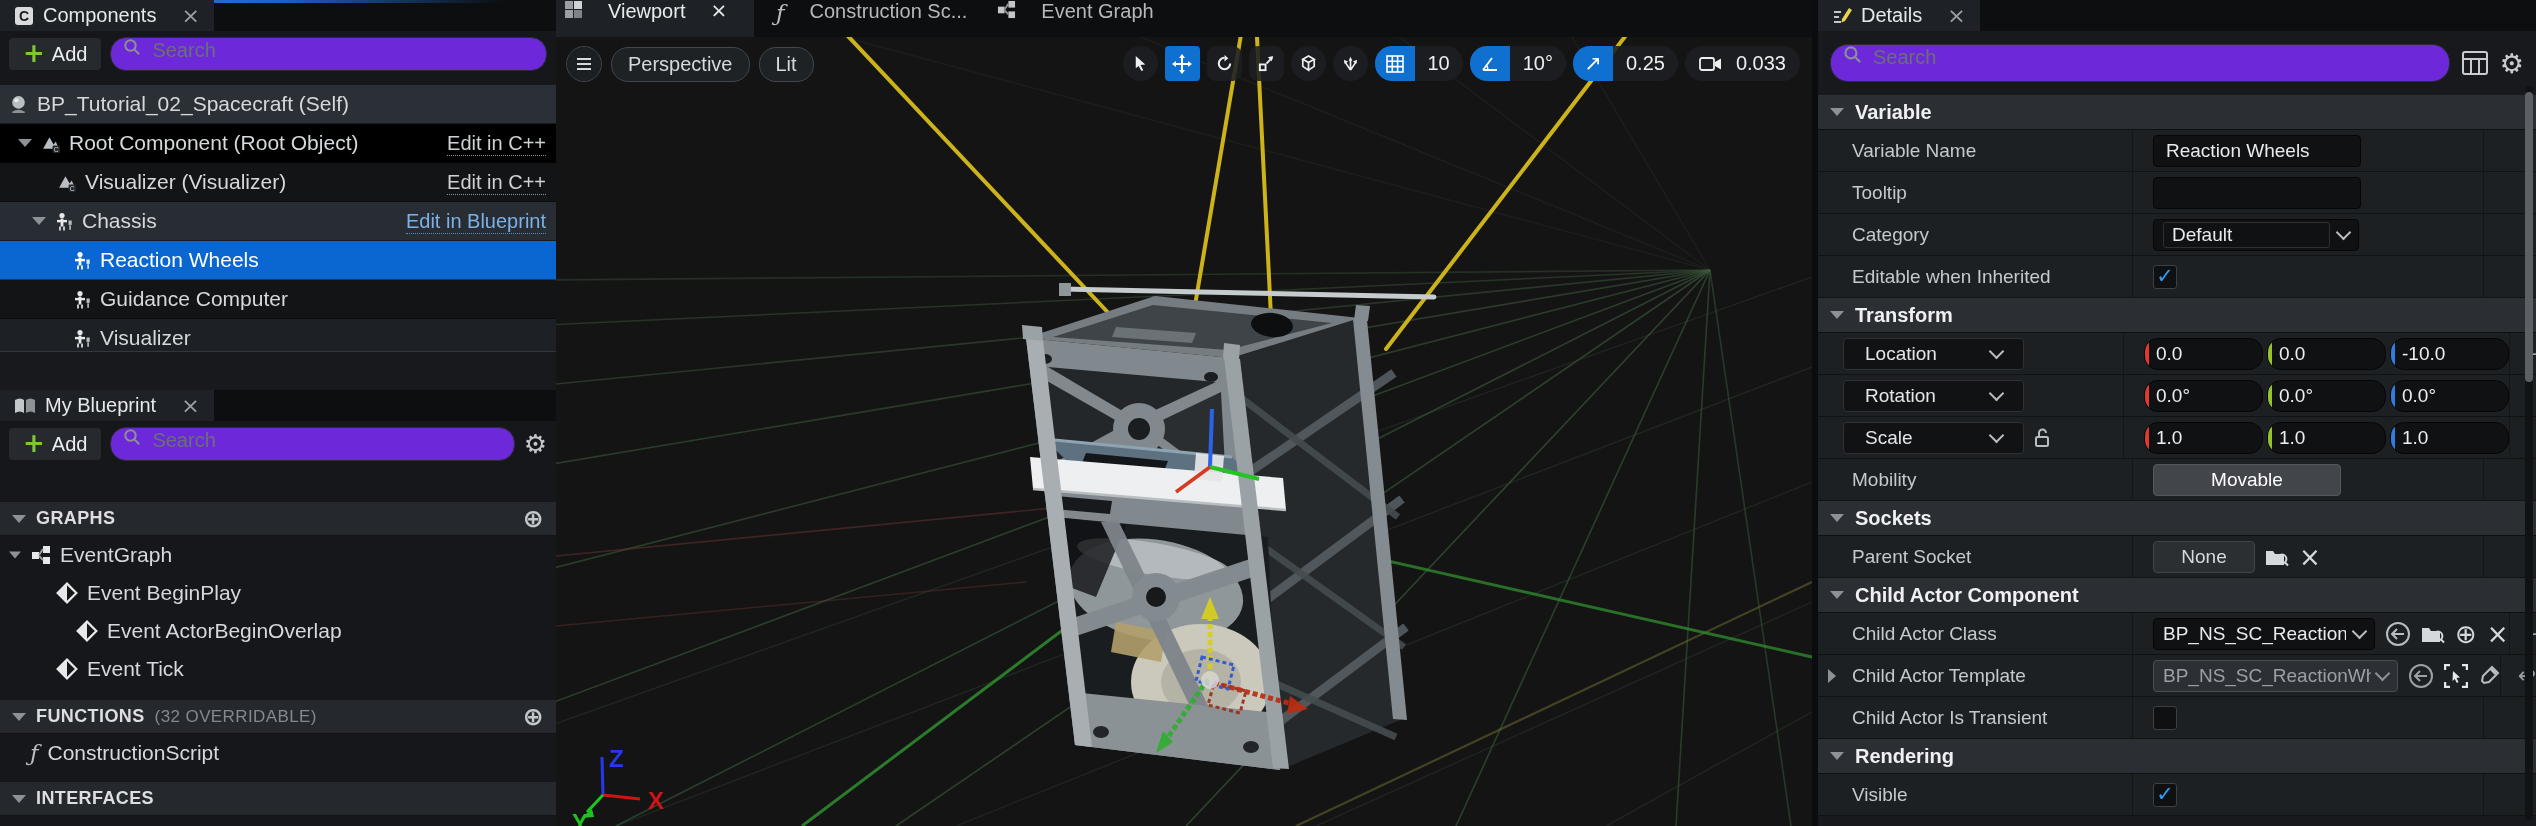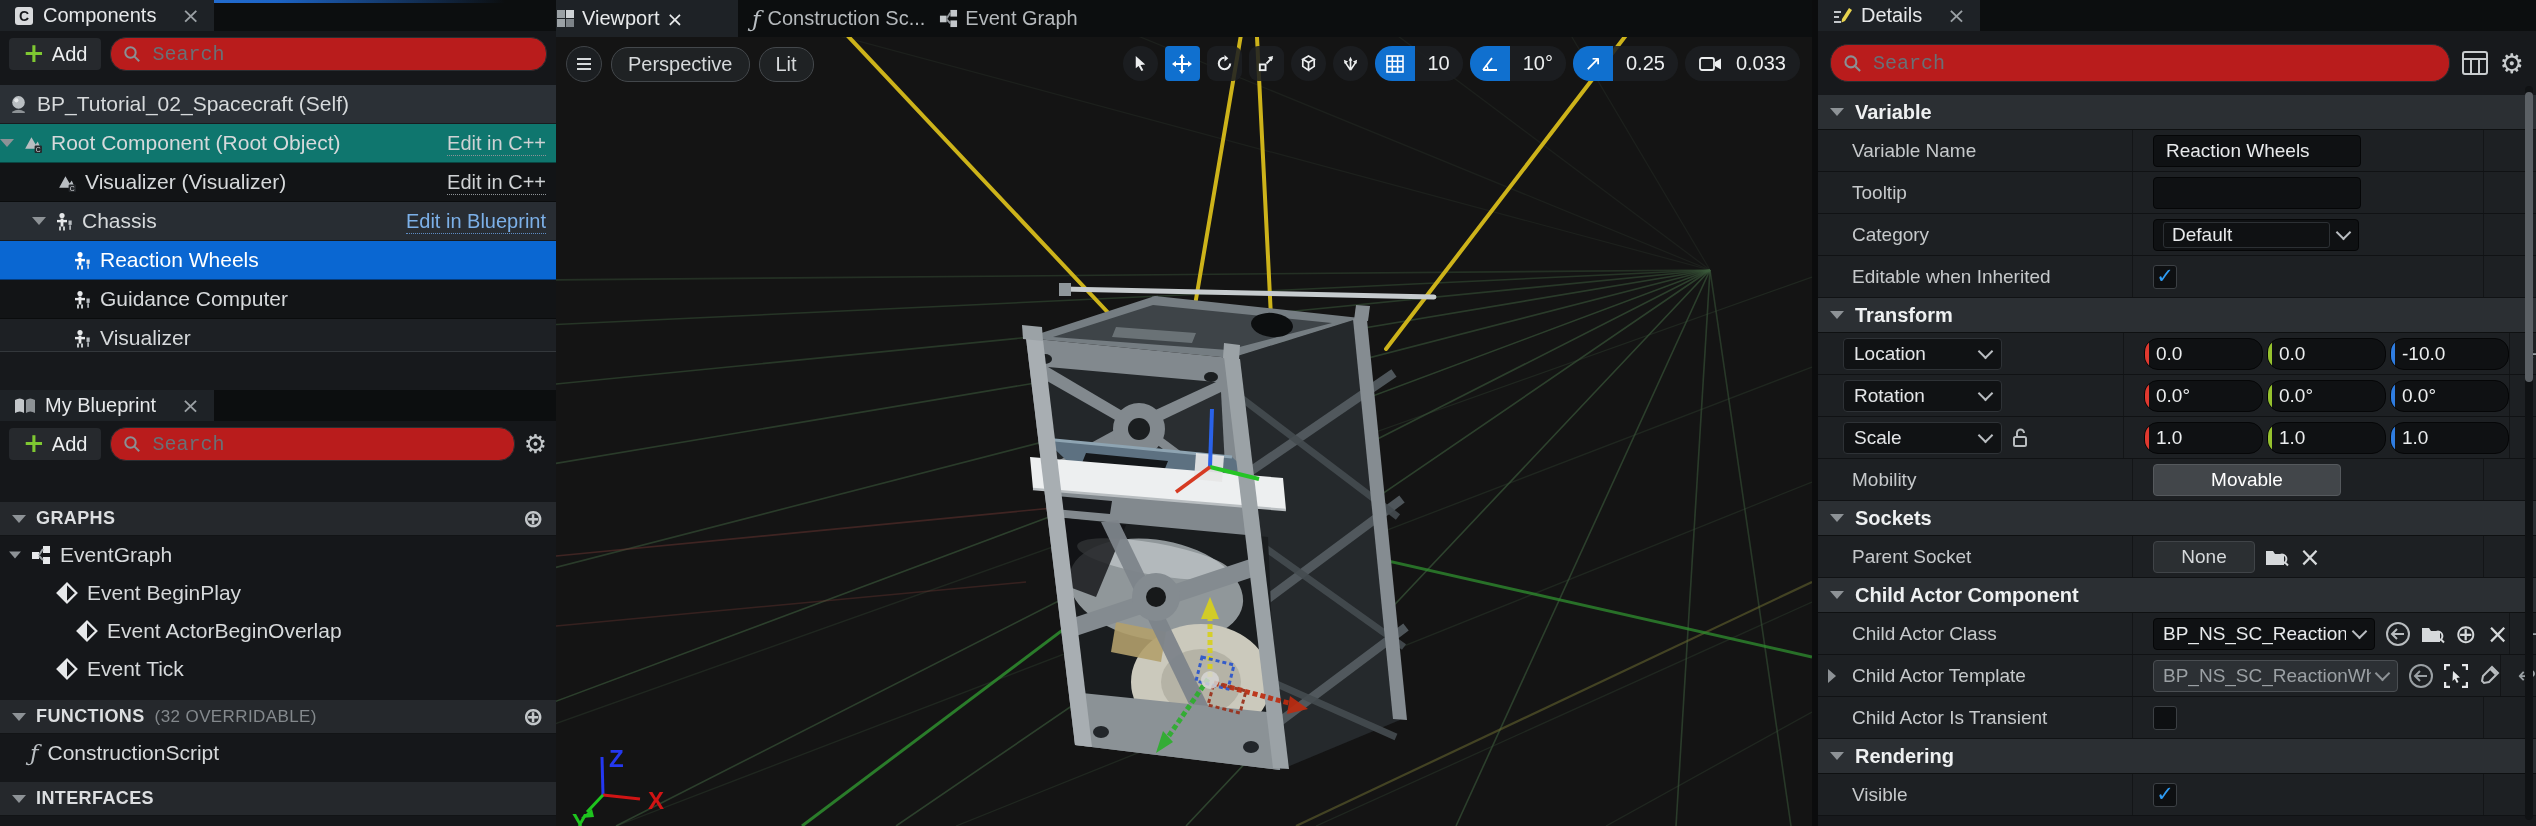--- a/index.html
+++ b/index.html
@@ -11,22 +11,22 @@
   .tabbar{height:31px;background:#0c0e0f;display:flex;align-items:stretch;position:relative;}
   .tab{display:flex;align-items:center;gap:9px;padding:0 14px;background:#1e2226;position:relative;
        font-size:20px;color:#e6e8ea;}
   .tab .close{color:#9aa0a4;font-size:22px;margin-left:16px;}
   .blue-accent{position:absolute;left:0;top:0;height:3px;width:505px;
        background:linear-gradient(90deg,#3b8bf0,#1c63c5 55%,rgba(28,99,197,0));pointer-events:none;}
   .toolbar{height:46px;display:flex;align-items:center;gap:9px;padding:0 9px;background:#15171a;}
   .add-btn{height:32px;border-radius:4px;background:#26292d;display:flex;align-items:center;
        gap:7px;padding:0 14px;font-size:20px;color:#eceeef;}
   .add-plus{color:#7fc832;font-size:26px;font-weight:bold;margin-top:-3px;}
-  .searchbox{flex:1;height:32px;border-radius:16px;background:#b91c1c;border:1px solid #292d31;
-       display:flex;align-items:center;gap:9px;padding:0 12px;font-family:Liberation Mono, monospace;}
+  .searchbox{flex:1;height:32px;border-radius:16px;background:#6d28d9;border:1px solid #292d31;
+       display:flex;align-items:flex-start;gap:9px;padding:0 12px;}
   .searchbox input{flex:1;background:transparent;border:none;outline:none;color:#d6d9db;
        font-size:20px;font-family:inherit;min-width:0;}
   .searchbox input::placeholder{color:#697076;}
   .chev{width:9px;height:9px;border-right:2px solid #b9bdc1;border-bottom:2px solid #b9bdc1;
        transform:rotate(45deg);margin-top:-5px;flex:none;}
   .tri-down{width:0;height:0;border-left:7px solid transparent;border-right:7px solid transparent;
        border-top:8px solid #8d9296;flex:none;}
   .tri-right{width:0;height:0;border-top:7px solid transparent;border-bottom:7px solid transparent;
        border-left:8px solid #8d9296;flex:none;}
 
@@ -47,21 +47,21 @@
         padding:0 12px;font-size:18px;font-weight:bold;color:#dcdee0;letter-spacing:.4px;
         border-bottom:1px solid rgba(0,0,0,.5);}
   .sec-head .sub{color:#84898d;font-weight:normal;font-size:17px;}
   .sec-head .plus{margin-left:auto;color:#c3c7ca;font-size:25px;}
   .mrow{height:38px;display:flex;align-items:center;gap:9px;font-size:21px;color:#d6d9db;}
   .fnicon{font-family:"DejaVu Serif",serif;font-style:italic;font-size:23px;color:#b9bec2;}
 
   
   .vp{position:absolute;left:556px;top:0;width:1256px;height:826px;}
   .vp-tabbar{height:37px;background:#0c0e0f;display:flex;align-items:stretch;}
-  .vp-tab{display:flex;align-items:center;gap:7px;padding:0 0;font-size:20px;color:#b5b9bc;}
+  .vp-tab{display:flex;gap:25px;padding:0 8px;font-size:20px;color:#b5b9bc;}
   .vp-tab.active{background:#1e2226;color:#e8eaeb;width:182px;}
   .vp-tab.ghost{margin-left:14px;}
   .vp-canvas{position:absolute;left:0;top:37px;width:1256px;height:789px;background:#141414;overflow:hidden;}
   .scene{position:absolute;inset:0;}
   .ovl-left{position:absolute;top:9px;left:10px;display:flex;align-items:center;gap:9px;}
   .circle-btn{width:34px;height:34px;border-radius:50%;background:rgba(30,33,36,.88);
       border:1px solid #3f4347;display:flex;align-items:center;justify-content:center;}
   .burger{width:14px;height:2px;background:#d6d9db;box-shadow:0 -5px 0 #d6d9db,0 5px 0 #d6d9db;}
   .pill{height:33px;border-radius:17px;background:rgba(32,35,38,.9);border:1px solid #43474b;
       color:#d6d9db;font-size:20px;padding:0 16px;display:flex;align-items:center;}
@@ -94,21 +94,21 @@
   .tbox{height:30px;background:#0f1113;border:1px solid #050607;border-radius:4px;
       display:flex;align-items:center;padding:0 10px;}
   .tbox input{background:transparent;border:none;outline:none;color:#e8eaec;font-size:19px;
       font-family:inherit;width:100%;}
   .w186{width:186px;} 
   .combo{height:30px;background:#0f1113;border:1px solid #050607;border-radius:4px;
       display:flex;align-items:center;padding:0 9px;gap:8px;font-size:19px;color:#e8eaec;}
   .combo .inner{flex:1;height:24px;border:1px solid #2c3034;border-radius:3px;display:flex;
       align-items:center;padding:0 8px;overflow:hidden;white-space:nowrap;}
   .axis-combo{width:137px;height:30px;background:#101214;border:1px solid #2e3236;border-radius:4px;
-      display:flex;align-items:center;padding:0 10px;font-size:19px;color:#e4e6e8;gap:8px;}
+      display:flex;align-items:center;padding:0 21px;font-size:19px;color:#e4e6e8;gap:8px;}
   .axis-combo span:first-child{flex:1;}
   .vfield{width:117px;height:30px;background:#0f1113;border:1px solid #050607;border-radius:14px;
       display:flex;align-items:center;overflow:hidden;flex:none;}
   .abar{width:4px;height:100%;flex:none;}
   .ax-x{background:#e0392f;} .ax-y{background:#96c22e;} .ax-z{background:#2f7de1;}
   .vtext{padding-left:7px;font-size:19px;color:#eceeef;white-space:nowrap;}
   .btn-movable{width:186px;height:30px;background:#42464a;border:1px solid #55595d;border-radius:4px;
       display:flex;align-items:center;justify-content:center;color:#fff;font-size:19px;}
   .btn-none{width:100px;height:30px;background:#2b2f32;border:1px solid #404448;border-radius:4px;
       display:flex;align-items:center;justify-content:center;color:#d6d9db;font-size:19px;}
@@ -159,21 +159,21 @@
 
       <div class="tree">
         <div class="trow" style="background:#2b3036;padding-left:8px;">
           <svg width="21" height="21" viewBox="0 0 20 20">
             <circle cx="10" cy="8" r="6" fill="#b9bec2"></circle>
               <circle cx="8" cy="6" r="2" fill="#e6e8ea"></circle>
             <path d="M4,17 Q10,13 16,17 L16,18 L4,18 Z" fill="#8d9296"></path>
           </svg>
           <span class="tlabel">BP_Tutorial_02_Spacecraft (Self)</span>
         </div>
-        <div class="trow" style="background:#0f766e;">
+        <div class="trow" style="background:#000000;padding-left:18px;">
           <span class="tri-down"></span>
           <svg width="21" height="21" viewBox="0 0 20 20">
             <path d="M3,15 L9,4 L13,11 L15,8 L18,15 Z" fill="#b9bec2"></path>
             <rect x="12" y="12" width="7" height="7" rx="1" fill="#25282c"></rect>
             <text x="15.5" y="18" font-size="6.5" fill="#d8dadc" text-anchor="middle" font-family="Liberation Sans,sans-serif">C</text>
           </svg>
           <span class="tlabel">Root Component (Root Object)</span>
           <span class="tlink"><span>Edit in C++</span></span>
         </div>
         <div class="trow" style="background:#121416;padding-left:56px;">

